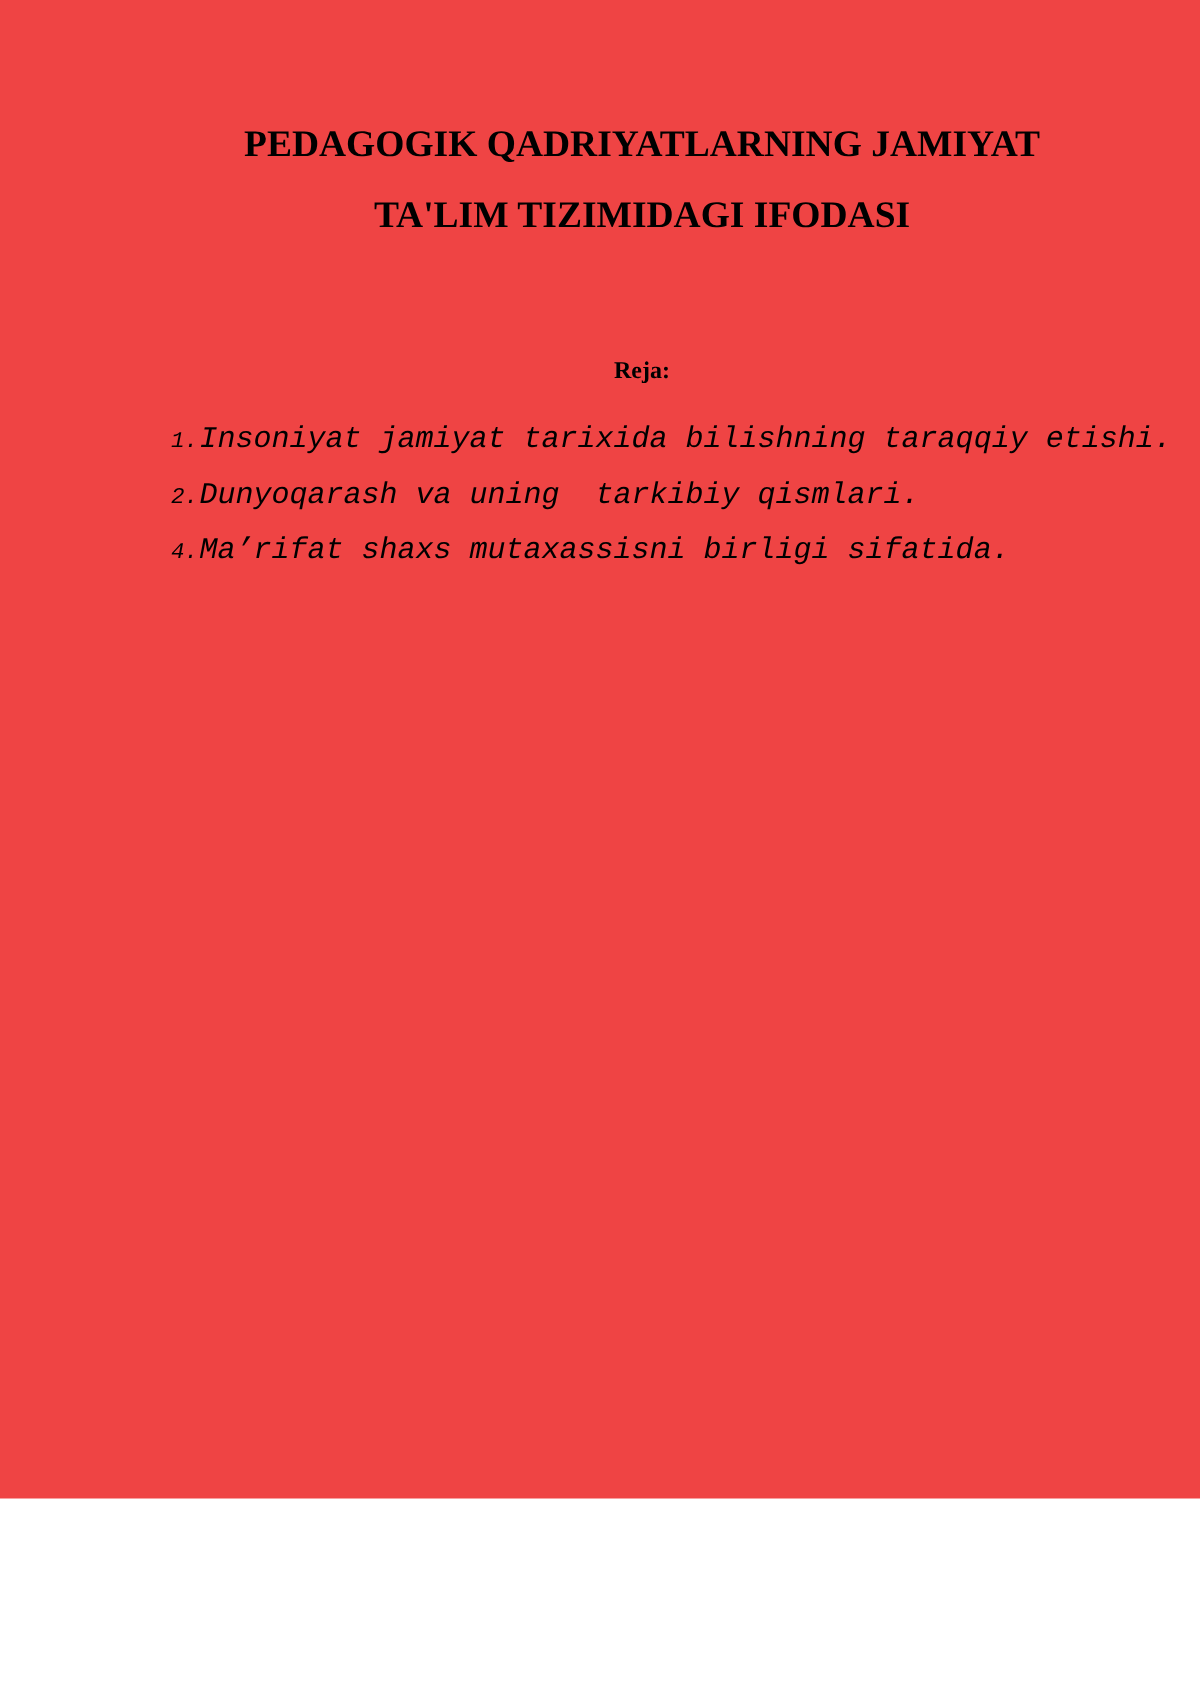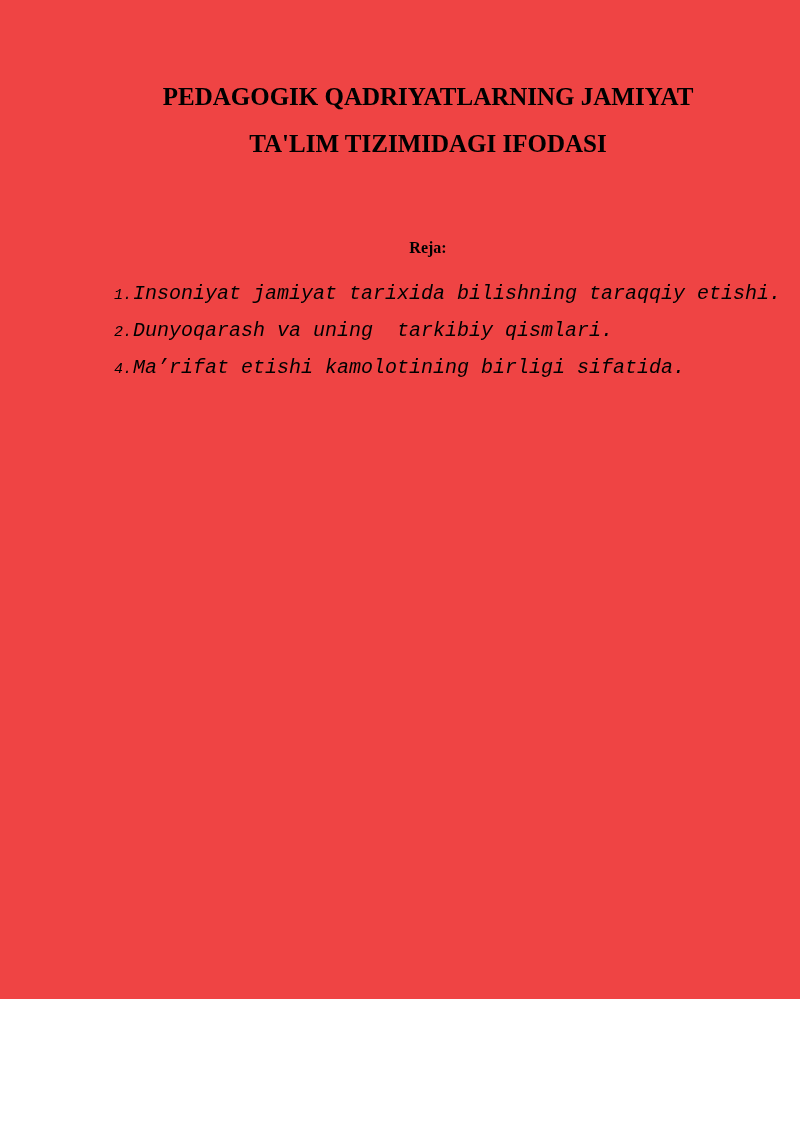--- a/index.html
+++ b/index.html
@@ -90,17 +90,17 @@
   <p class="plan-heading">Reja:</p>
 
   <ul class="plan-list">
     <li class="plan-item">
       <span class="plan-num">1.</span><span class="plan-text">Insoniyat jamiyat tarixida bilishning taraqqiy etishi.</span>
     </li>
     <li class="plan-item">
       <span class="plan-num">2.</span><span class="plan-text" style="white-space: pre; text-align: center;">Dunyoqarash va uning  tarkibiy qismlari.</span>
     </li>
     <li class="plan-item">
-      <span class="plan-num">4.</span><span class="plan-text">Ma’rifat etishi kamolotining birligi sifatida.</span>
+      <span class="plan-num">4.</span><span class="plan-text">Ma’rifat shaxs mutaxassisni birligi sifatida.</span>
     </li>
   </ul>
 
 </div>
 
 </body></html>

